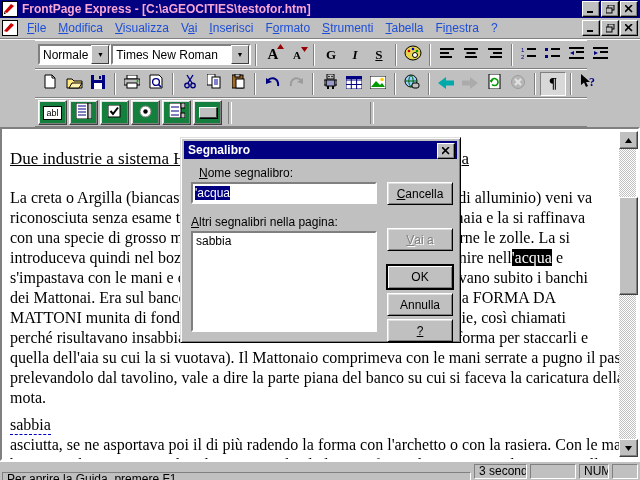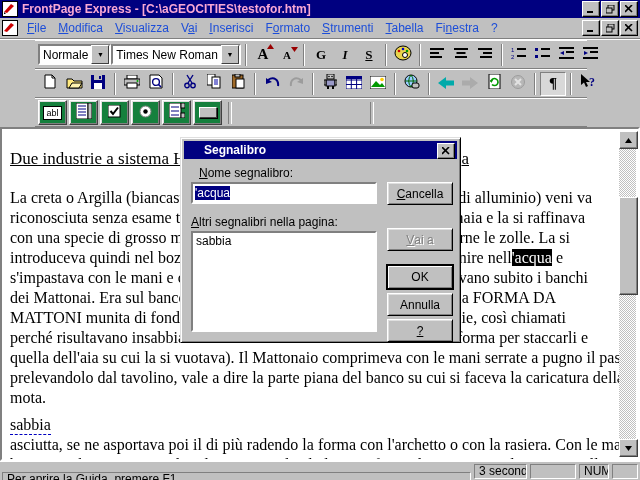--- a/index.html
+++ b/index.html
@@ -65,21 +65,21 @@
         box-shadow:inset -1px -1px 0 #808080;display:flex;align-items:center;justify-content:center;}
   .sthumb{position:absolute;left:0;width:17px;background:#c0c0c0;border:1px solid;
           border-color:#fff #404040 #404040 #fff;box-shadow:inset -1px -1px 0 #808080;}
   
   .dialog{left:180px;top:137px;width:281px;height:206px;background:#c0c0c0;
           border:1px solid;border-color:#dfdfdf #000 #000 #dfdfdf;
           box-shadow:inset 1px 1px 0 #fff,inset -1px -1px 0 #808080;
           box-sizing:border-box;z-index:50;}
   .dtitle{position:absolute;left:3px;top:3px;right:3px;height:18px;background:#000080;
           color:#fff;font-weight:bold;font-size:12px;display:flex;align-items:center;
-          padding-left:20px;box-sizing:border-box;}
+          padding-left:4px;box-sizing:border-box;}
   .dtitle .x{position:absolute;right:2px;top:2px;}
   .dlabel{position:absolute;font-size:12px;color:#000;}
   .dinput{position:absolute;left:10px;top:44px;width:186px;height:22px;background:#fff;
           border:2px solid;border-color:#808080 #fff #fff #808080;box-sizing:border-box;
           font-size:12px;display:flex;align-items:center;padding-left:2px;}
   .dinput .seltext{background:#000080;color:#fff;}
   .dlist{position:absolute;left:10px;top:93px;width:186px;height:101px;background:#fff;
          border:2px solid;border-color:#808080 #fff #fff #808080;box-sizing:border-box;
          font-size:12px;padding:1px 3px;}
   .btn95{position:absolute;left:206px;width:66px;height:23px;background:#c0c0c0;
@@ -162,21 +162,21 @@
       </svg>
     </span>
 </div>
 
 <div class="abs toolbar" style="top:40px;height:29px;">
   <span class="combo" style="width:118px;">
     <span class="val">Normale</span>
     <span class="drop">▼</span>
   </span>
   <span style="width:10px;"></span>
-  <span class="combo" style="width:148px;">
+  <span class="combo" style="width:148px;gap:10px;">
     <span class="val">Times New Roman</span>
     <span class="drop">▼</span>
   </span>
   <span class="tsep"></span>
   <span class="tbtn">
       <span style="font-family:'Liberation Serif',serif;font-weight:bold;font-size:15px;position:relative;">A<svg width="7" height="5" style="position:absolute;top:-2px;right:-6px;">
           <path d="M3.5 0 L7 5 L0 5 Z" fill="#900"></path>
         </svg></span>
     </span>
   <span class="tbtn">

